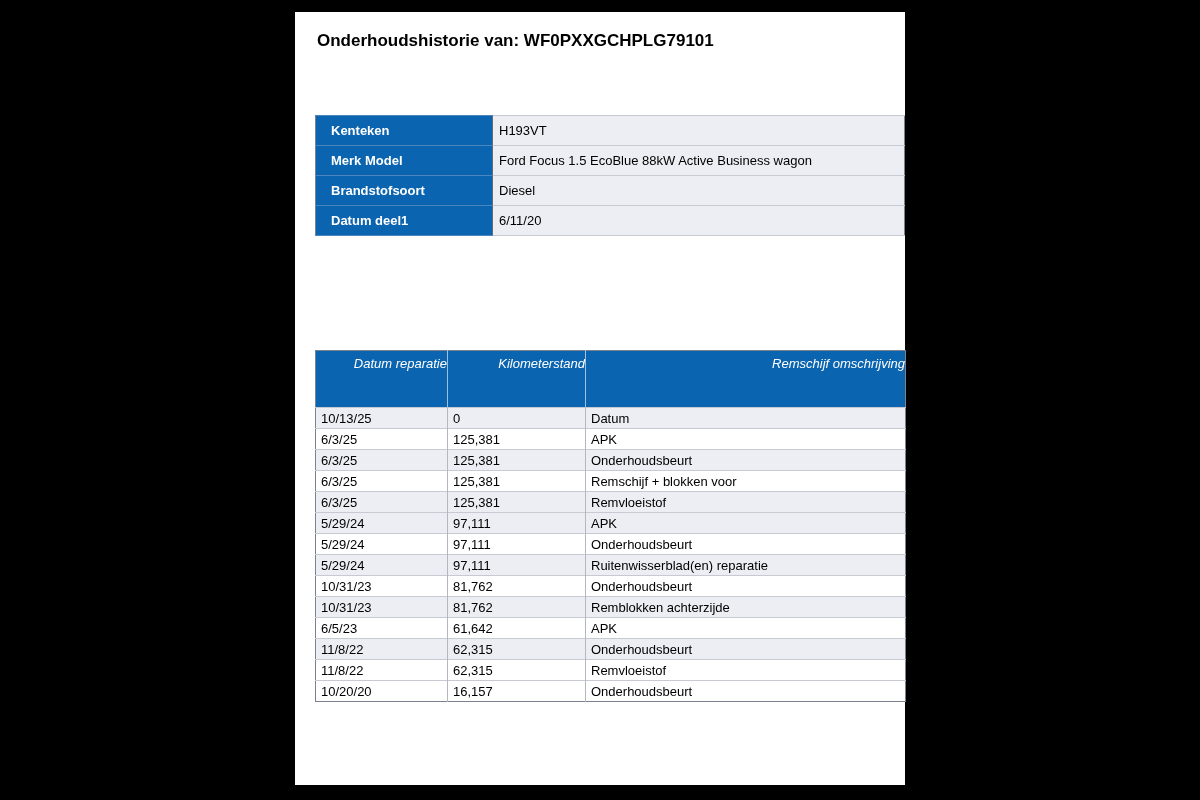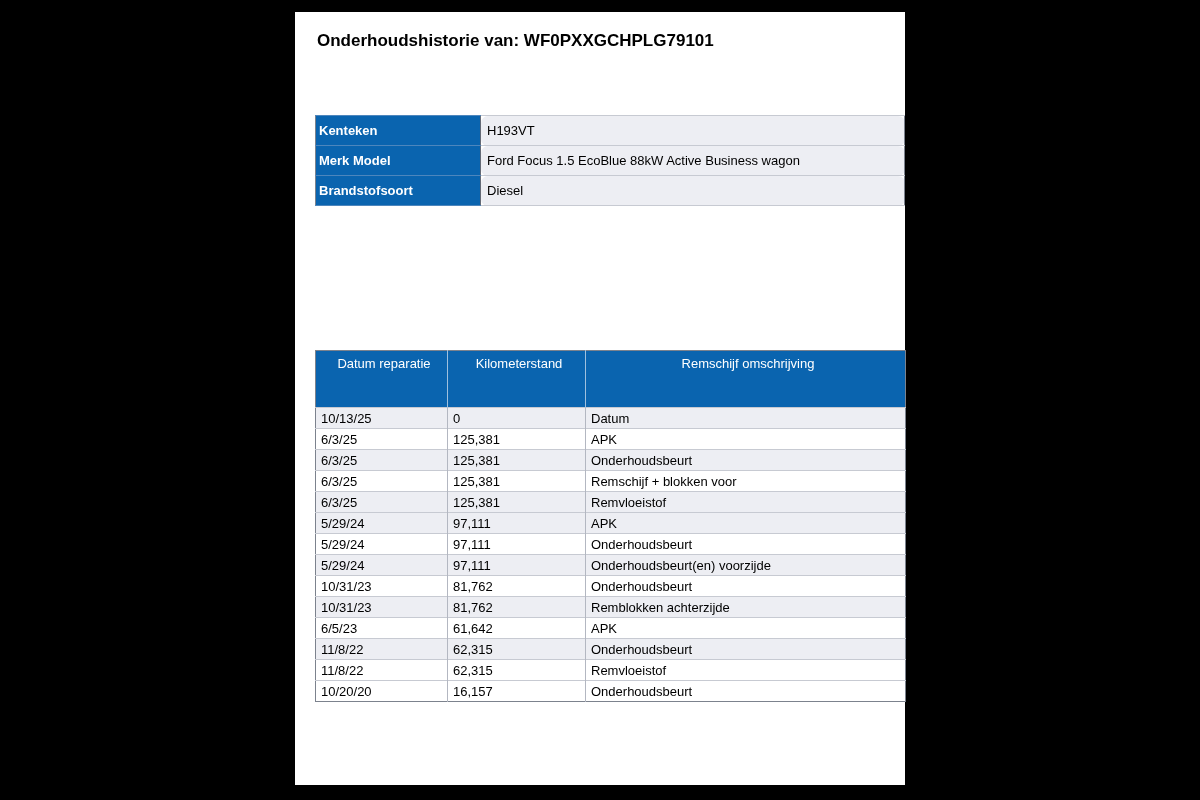--- a/index.html
+++ b/index.html
@@ -52,52 +52,52 @@
     height: 29px;
     vertical-align: middle;
     overflow: hidden;
     white-space: nowrap;
   }
   .info-table td.label {
     width: 161px;
     background: var(--blue, #0a64af);
     color: #ffffff;
     font-weight: bold;
-    padding: 0 0 0 3px;
+    padding: 0 0 0 15px;
     border-top: 1px solid #4d86bd;
     border-bottom: 1px solid #4d86bd;
   }
   .info-table td.value {
     background: var(--row-gray, #edeef3);
     color: #000;
     padding: 0 0 0 6px;
     border-left: 1px solid #646a76;
     border-top: 1px solid #c7cad2;
     border-bottom: 1px solid #c7cad2;
-    border-radius: 7px;
   }
   
   .repair-table {
     position: absolute;
     left: 20px;
     top: 338px;
     width: 590px;
     border: 1px solid #7c828d;
   }
   .repair-table th {
     background: var(--blue, #0a64af);
     color: #ffffff;
     font-weight: normal;
-    text-align: center;
+    text-align: right;
     vertical-align: top;
     height: 51px;
     padding: 5px 0 0 5px;
     border-left: 1px solid #9fc0de;
     overflow: hidden;
     white-space: nowrap;
+    font-style: italic;
   }
   .repair-table th:first-child { border-left: none; }
   .repair-table col.c-date { width: 132px; }
   .repair-table col.c-km   { width: 138px; }
   .repair-table col.c-desc { width: 320px; }
   .repair-table td {
     height: 20px;
     padding: 0 0 0 5px;
     color: #000;
     vertical-align: middle;
@@ -128,20 +128,24 @@
   <tr>
     <td class="label">Merk Model</td>
     <td class="value">Ford Focus 1.5 EcoBlue 88kW Active Business wagon</td>
   </tr>
 
   <tr>
     <td class="label">Brandstofsoort</td>
     <td class="value">Diesel</td>
   </tr>
 
+  <tr>
+    <td class="label">Datum deel1</td>
+    <td class="value">6/11/20</td>
+  </tr>
 </tbody>
     </table>
 
     <table class="repair-table">
       <colgroup>
         <col class="c-date">
         <col class="c-km">
         <col class="c-desc">
       </colgroup>
       <thead>
@@ -191,21 +195,21 @@
 
   <tr class="even">
     <td>5/29/24</td>
     <td>97,111</td>
     <td>Onderhoudsbeurt</td>
   </tr>
 
   <tr class="odd">
     <td>5/29/24</td>
     <td>97,111</td>
-    <td>Onderhoudsbeurt(en) voorzijde</td>
+    <td>Ruitenwisserblad(en) reparatie</td>
   </tr>
 
   <tr class="even">
     <td>10/31/23</td>
     <td>81,762</td>
     <td>Onderhoudsbeurt</td>
   </tr>
 
   <tr class="odd">
     <td>10/31/23</td>

